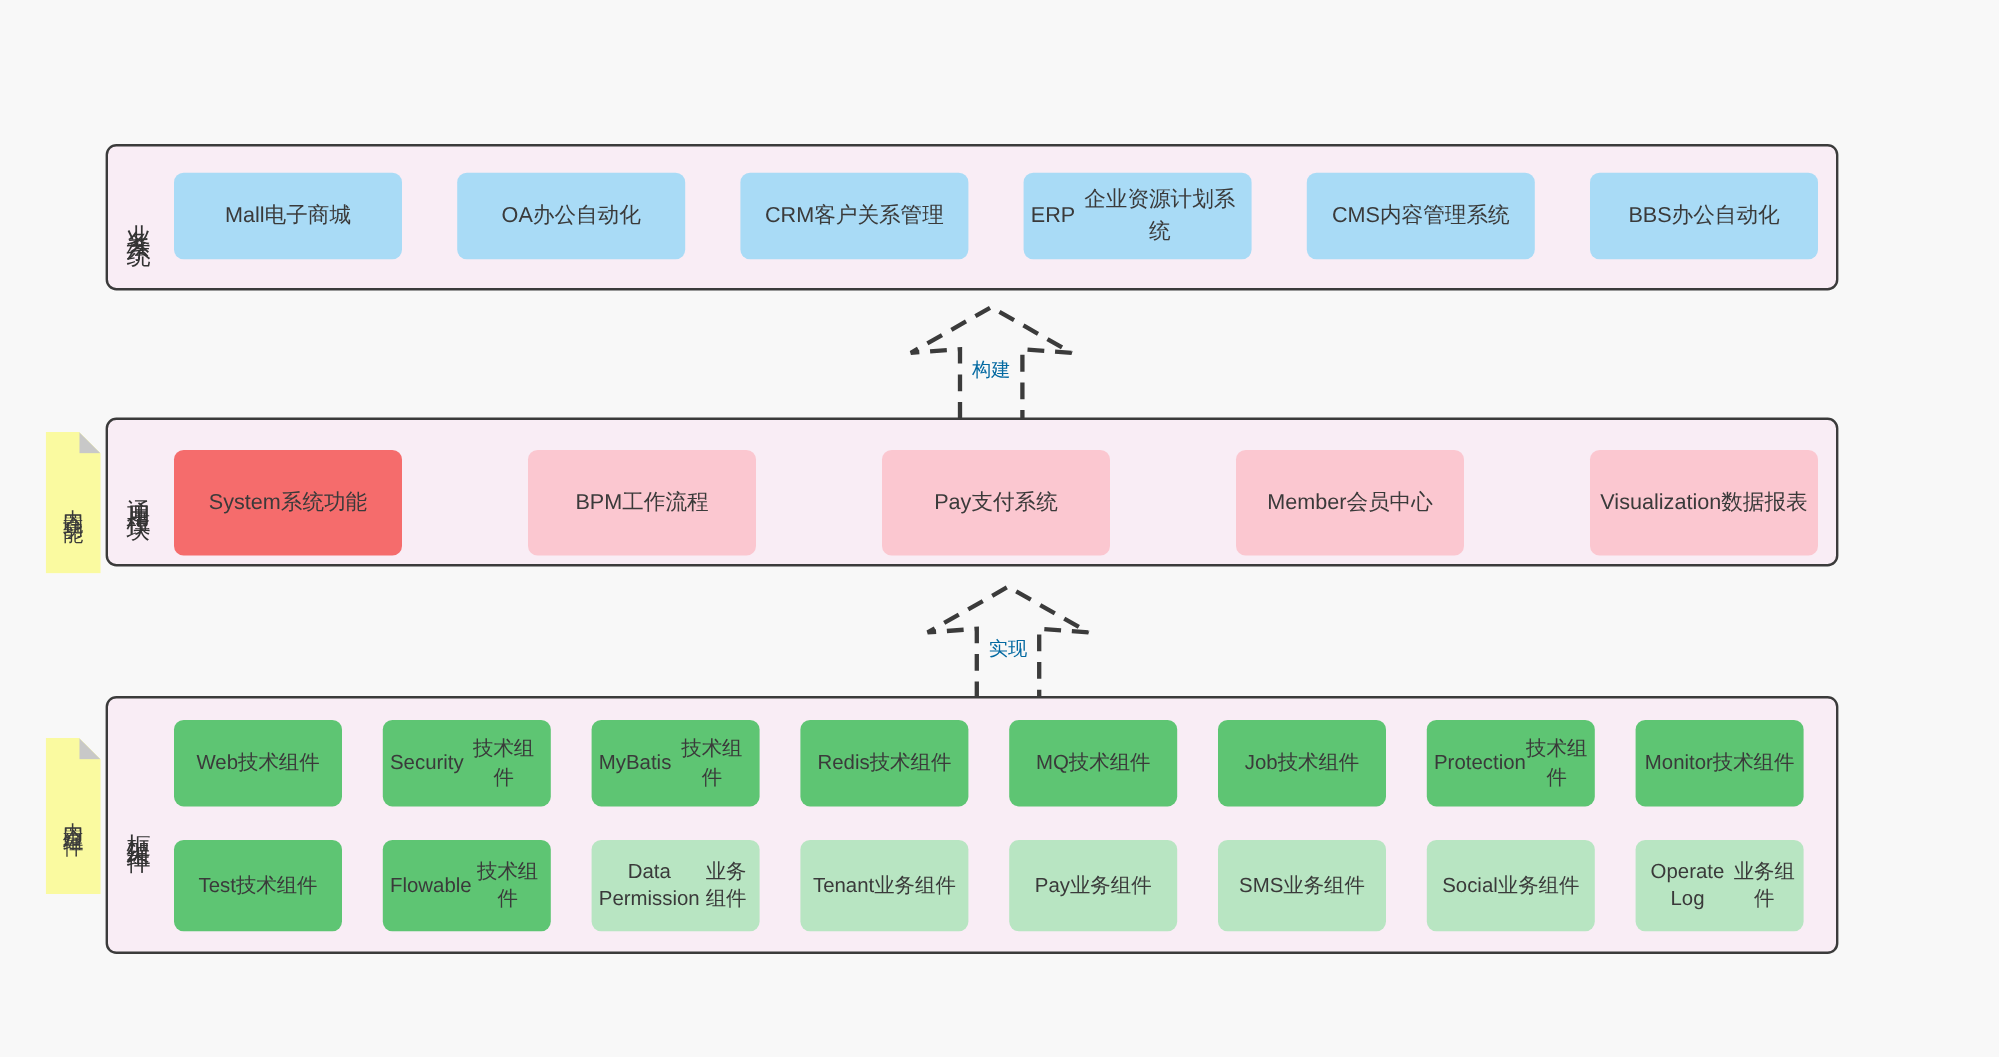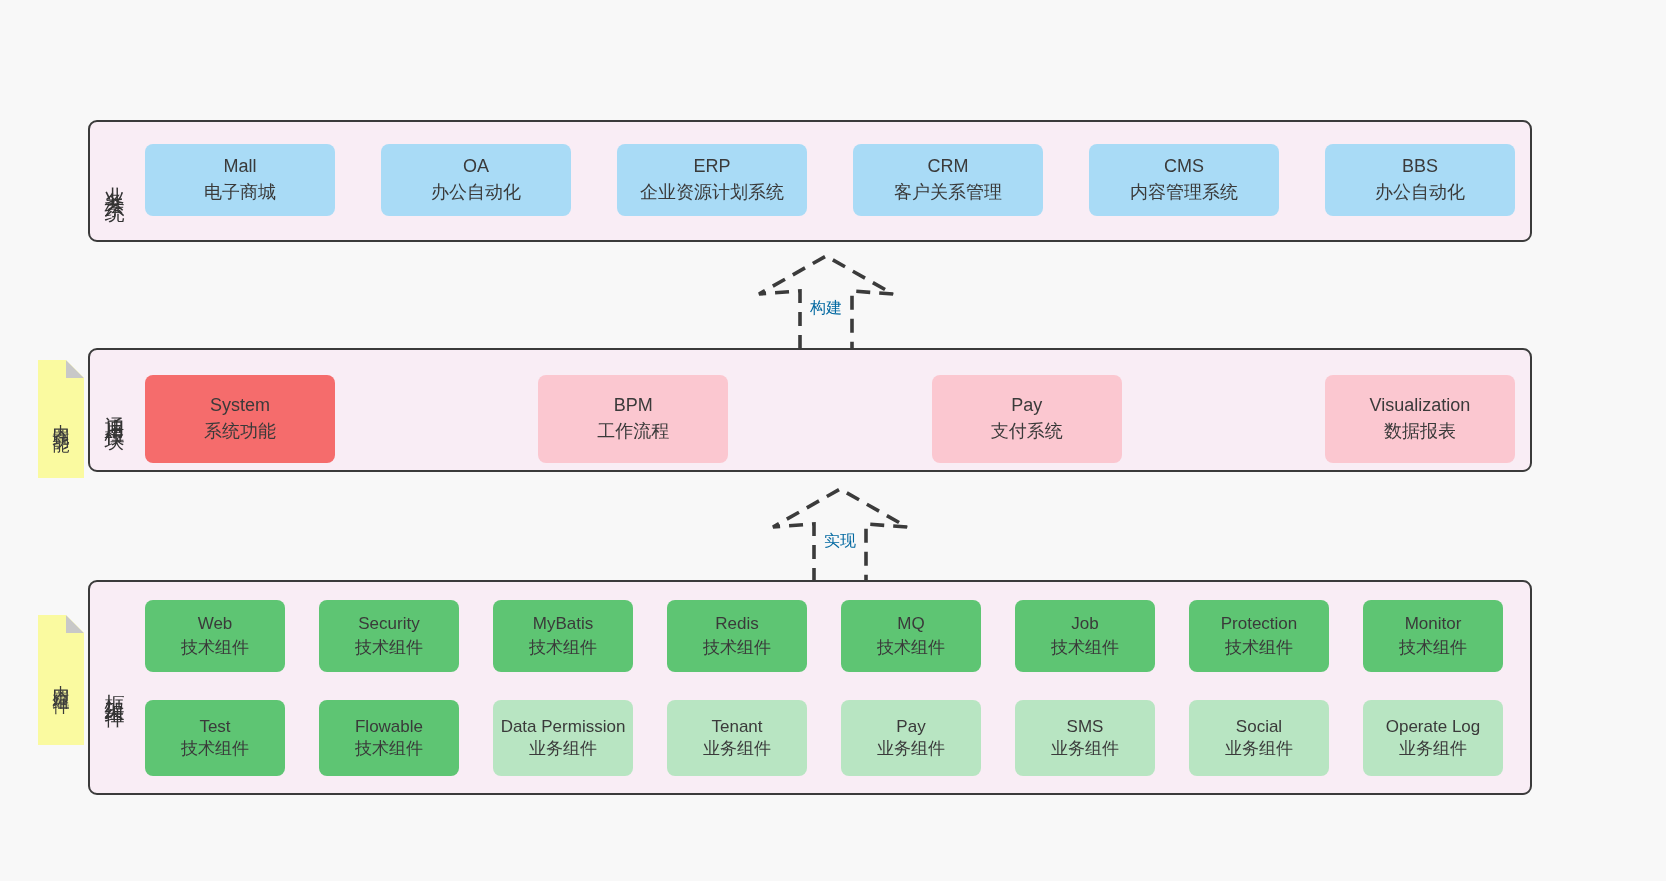--- a/index.html
+++ b/index.html
@@ -20,21 +20,21 @@
   .band-components{top:580px;height:215px;padding:18px 27px 4px 55px}
   .vlabel{
     position:absolute;left:12px;top:50%;transform:translateY(-50%);
     writing-mode:vertical-rl;text-orientation:upright;
     font-size:20px;letter-spacing:5px;color:#333;white-space:nowrap;
   }
   .row{display:flex;justify-content:space-between}
   .row + .row{margin-top:28px}
   .box{
     box-sizing:border-box;border-radius:8px;
-    display:flex;flex-direction:column;align-items:center;justify-content:center;
+    display:flex;flex-direction:row;align-items:center;justify-content:center;
     text-align:center;line-height:1.42;padding:2px 6px;
   }
   .w-lg{width:190px;height:72px;font-size:18px}
   .band-modules .w-lg{height:88px}
   .w-sm{width:140px;height:72px;font-size:17px}
   .row2 .w-sm{height:76px;line-height:1.32}
   .blue{background:var(--blue,#a9dbf6)}
   .red{background:var(--red,#f56c6c)}
   .pink{background:var(--pink,#fbc7d0)}
   .green{background:var(--green,#5ec573)}
@@ -78,26 +78,26 @@
   <div class="row">
     <div class="box blue w-lg">
       <div>Mall</div>
       <div>电子商城</div>
     </div>
     <div class="box blue w-lg">
       <div>OA</div>
       <div>办公自动化</div>
     </div>
     <div class="box blue w-lg">
+      <div>CRM</div>
+      <div>客户关系管理</div>
+    </div>
+    <div class="box blue w-lg">
       <div>ERP</div>
       <div>企业资源计划系统</div>
-    </div>
-    <div class="box blue w-lg">
-      <div>CRM</div>
-      <div>客户关系管理</div>
     </div>
     <div class="box blue w-lg">
       <div>CMS</div>
       <div>内容管理系统</div>
     </div>
     <div class="box blue w-lg">
       <div>BBS</div>
       <div>办公自动化</div>
     </div>
   </div>
@@ -119,20 +119,24 @@
     </div>
     <div class="box pink w-lg">
       <div>BPM</div>
       <div>工作流程</div>
     </div>
     <div class="box pink w-lg">
       <div>Pay</div>
       <div>支付系统</div>
     </div>
     <div class="box pink w-lg">
+      <div>Member</div>
+      <div>会员中心</div>
+    </div>
+    <div class="box pink w-lg">
       <div>Visualization</div>
       <div>数据报表</div>
     </div>
   </div>
 </section>
 <div class="note note-modules">
   <span class="fold"></span>
   <span class="note-text">内置功能</span>
 </div>
 

